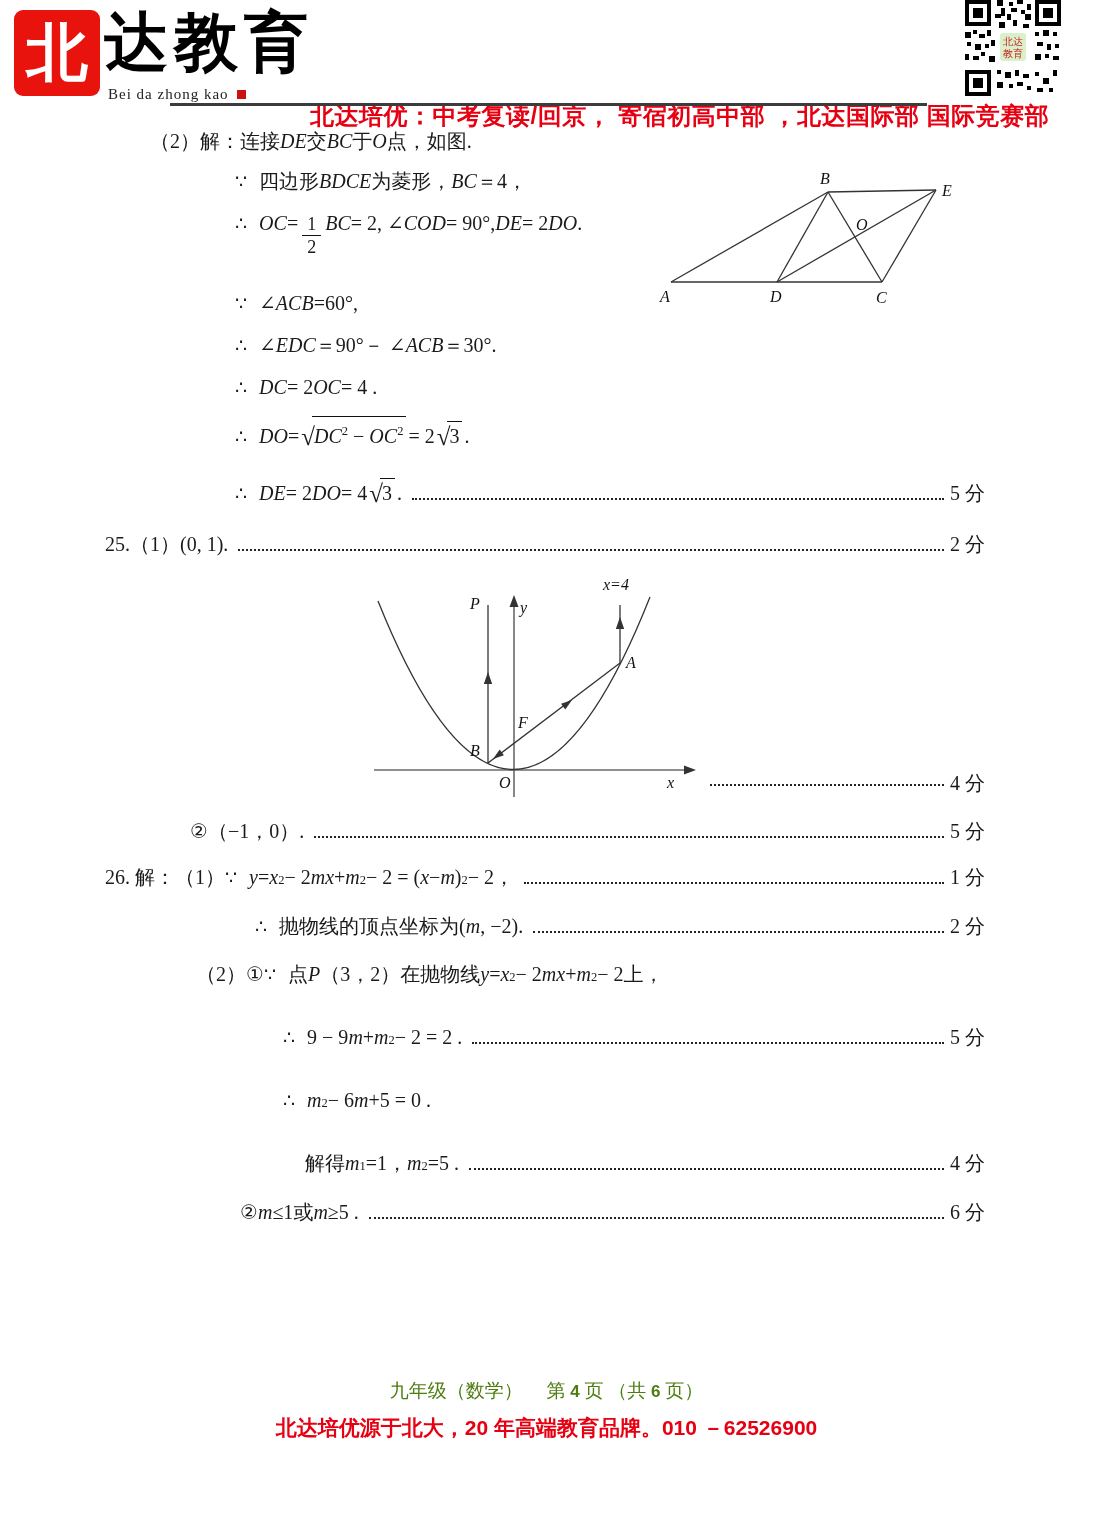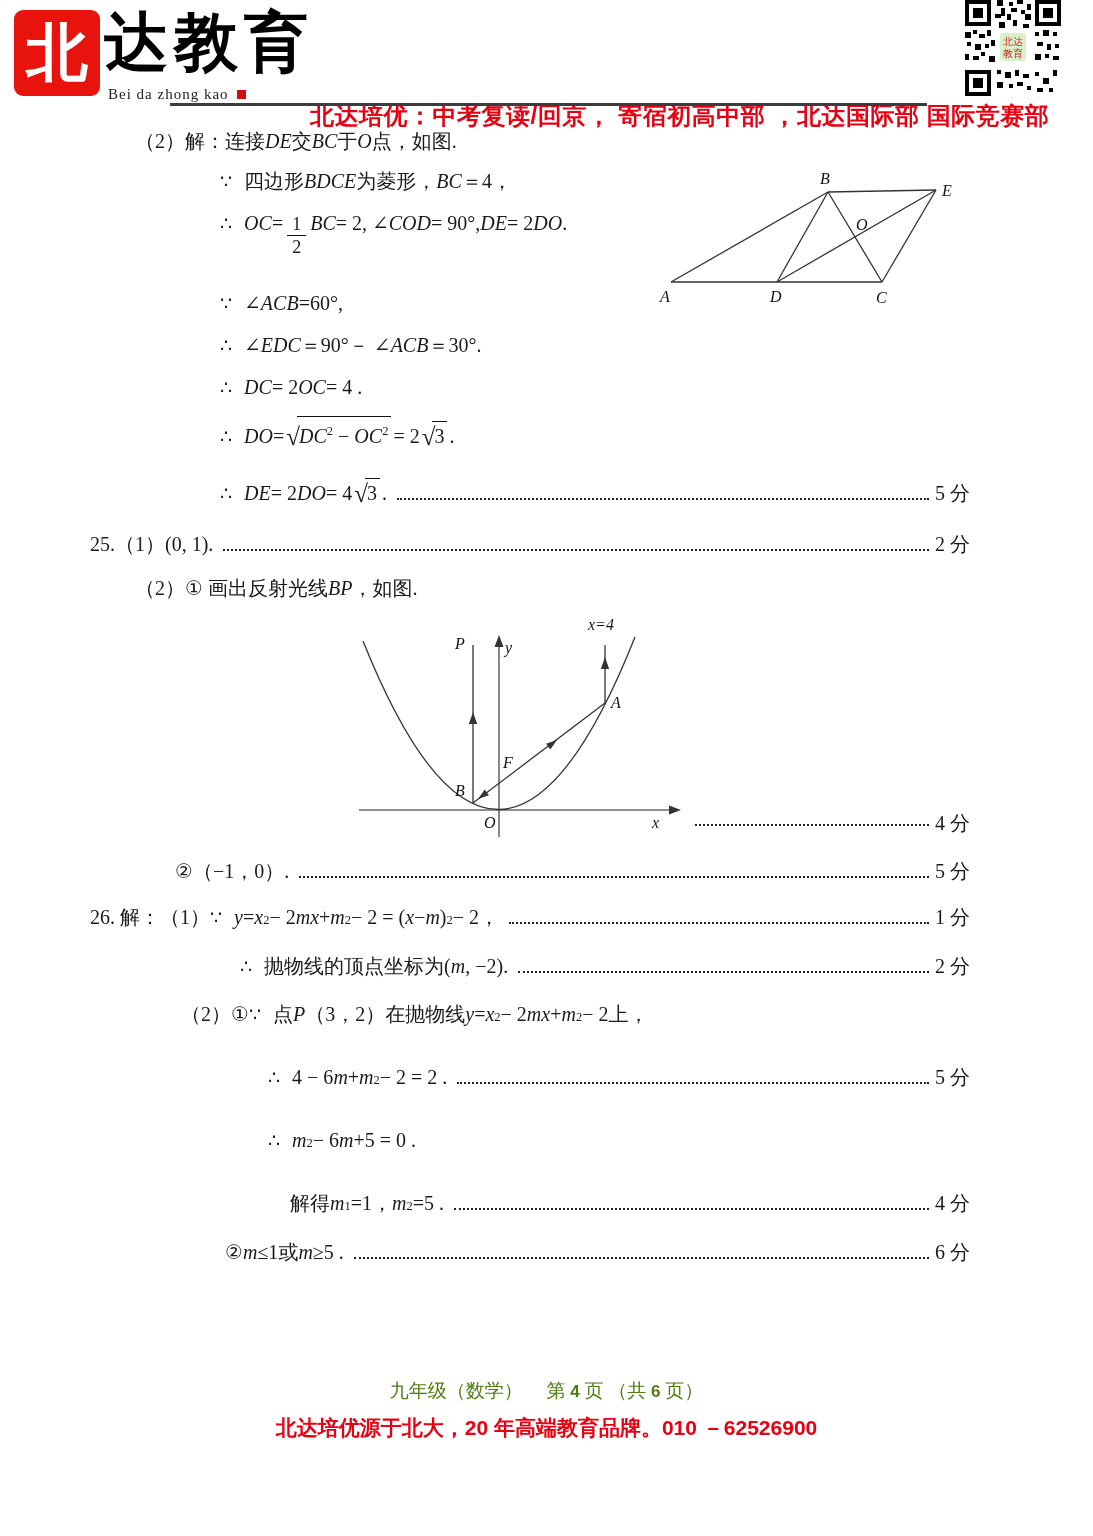--- a/index.html
+++ b/index.html
@@ -12,21 +12,21 @@
   .seal span{color:#fff;font-size:62px;font-weight:bold;font-family:"Liberation Serif",serif;}
   .logo-cn{position:absolute;left:104px;top:2px;font-size:64px;font-weight:bold;color:#000000;
         letter-spacing:6px;font-family:Liberation Sans, sans-serif;line-height:80px;}
   .logo-sub{position:absolute;left:108px;top:86px;font-size:15px;color:#222;letter-spacing:1px;}
   .logo-sub .sq{display:inline-block;width:9px;height:9px;background:#cc1111;margin-left:8px;}
   .slogan{position:absolute;left:310px;top:76px;font-size:24px;font-weight:bold;color:#e60012;
         font-family:"Liberation Sans",sans-serif;letter-spacing:0.5px;margin-top:24px;}
   .rule{position:absolute;left:170px;top:103px;width:757px;height:3px;background:#3c3c3c;}
   .qr{position:absolute;left:965px;top:0;}
   
-  .content{position:absolute;left:90px;top:120px;width:880px;padding-top:8px;}
+  .content{position:absolute;left:105px;top:120px;width:880px;padding-top:8px;}
   .line{display:flex;align-items:baseline;font-size:20px;line-height:26px;white-space:nowrap;}
   .lv0{padding-left:0}.lv1{padding-left:45px}.lv2{padding-left:130px}.lv3{padding-left:85px}
   .lv4{padding-left:150px}.lv5{padding-left:178px}.lv6{padding-left:91px}.lv7{padding-left:200px}
   .lv8{padding-left:135px}.lvg{padding-left:255px}
   .m0{margin-bottom:0}.m8{margin-bottom:8px}.m14{margin-bottom:14px}.m16{margin-bottom:16px}
   .m18{margin-bottom:18px}.m20{margin-bottom:20px}.m22{margin-bottom:22px}.m24{margin-bottom:24px}
   .m28{margin-bottom:28px}.m30{margin-bottom:20px}.m34{margin-bottom:34px}
   .mi{font-style:italic;}
   .mr{font-style:normal;}
   .cn{font-style:normal;}
@@ -238,25 +238,20 @@
           <span class="mr"> .</span>
           <span class="dots"></span>
           <span class="score">5 分</span>
         </div>
         <div class="line lv0 m18">
           <span class="cn">25.（1）</span>
           <span class="mr">(0, 1).</span>
           <span class="dots"></span>
           <span class="score">2 分</span>
         </div>
-        <div class="line lv1 m14">
-          <span class="cn">（2）① 画出反射光线 </span>
-          <span class="mi">BP</span>
-          <span class="cn">，如图.</span>
-        </div>
       </div>
 
     <div class="line graph-row lvg m8">
       <svg width="340" height="235" viewBox="0 0 340 235">
 
         <line class="axis" x1="14" y1="195" x2="326" y2="195"></line>
         <polygon class="arrowhead" points="336,195 324,190.5 324,199.5" fill="#6a6a6a"></polygon>
         <line class="axis" x1="154" y1="222" x2="154" y2="30" stroke="#333" stroke-width="1.4"></line>
         <polygon class="arrowhead" points="154,20 149.5,32 158.5,32"></polygon>
 
@@ -337,21 +332,21 @@
           <span class="mr"> − 2</span>
           <span class="mi">mx</span>
           <span class="mr"> + </span>
           <span class="mi">m</span>
           <span class="msup">2</span>
           <span class="mr"> − 2 </span>
           <span class="cn">上，</span>
         </div>
         <div class="line lv5 m34">
           <span class="rel">∴</span>
-          <span class="mr">4 − 6</span>
+          <span class="mr">9 − 9</span>
           <span class="mi">m</span>
           <span class="mr"> + </span>
           <span class="mi">m</span>
           <span class="msup">2</span>
           <span class="mr"> − 2 = 2 .</span>
           <span class="dots"></span>
           <span class="score">5 分</span>
         </div>
         <div class="line lv5 m34">
           <span class="rel">∴</span>

